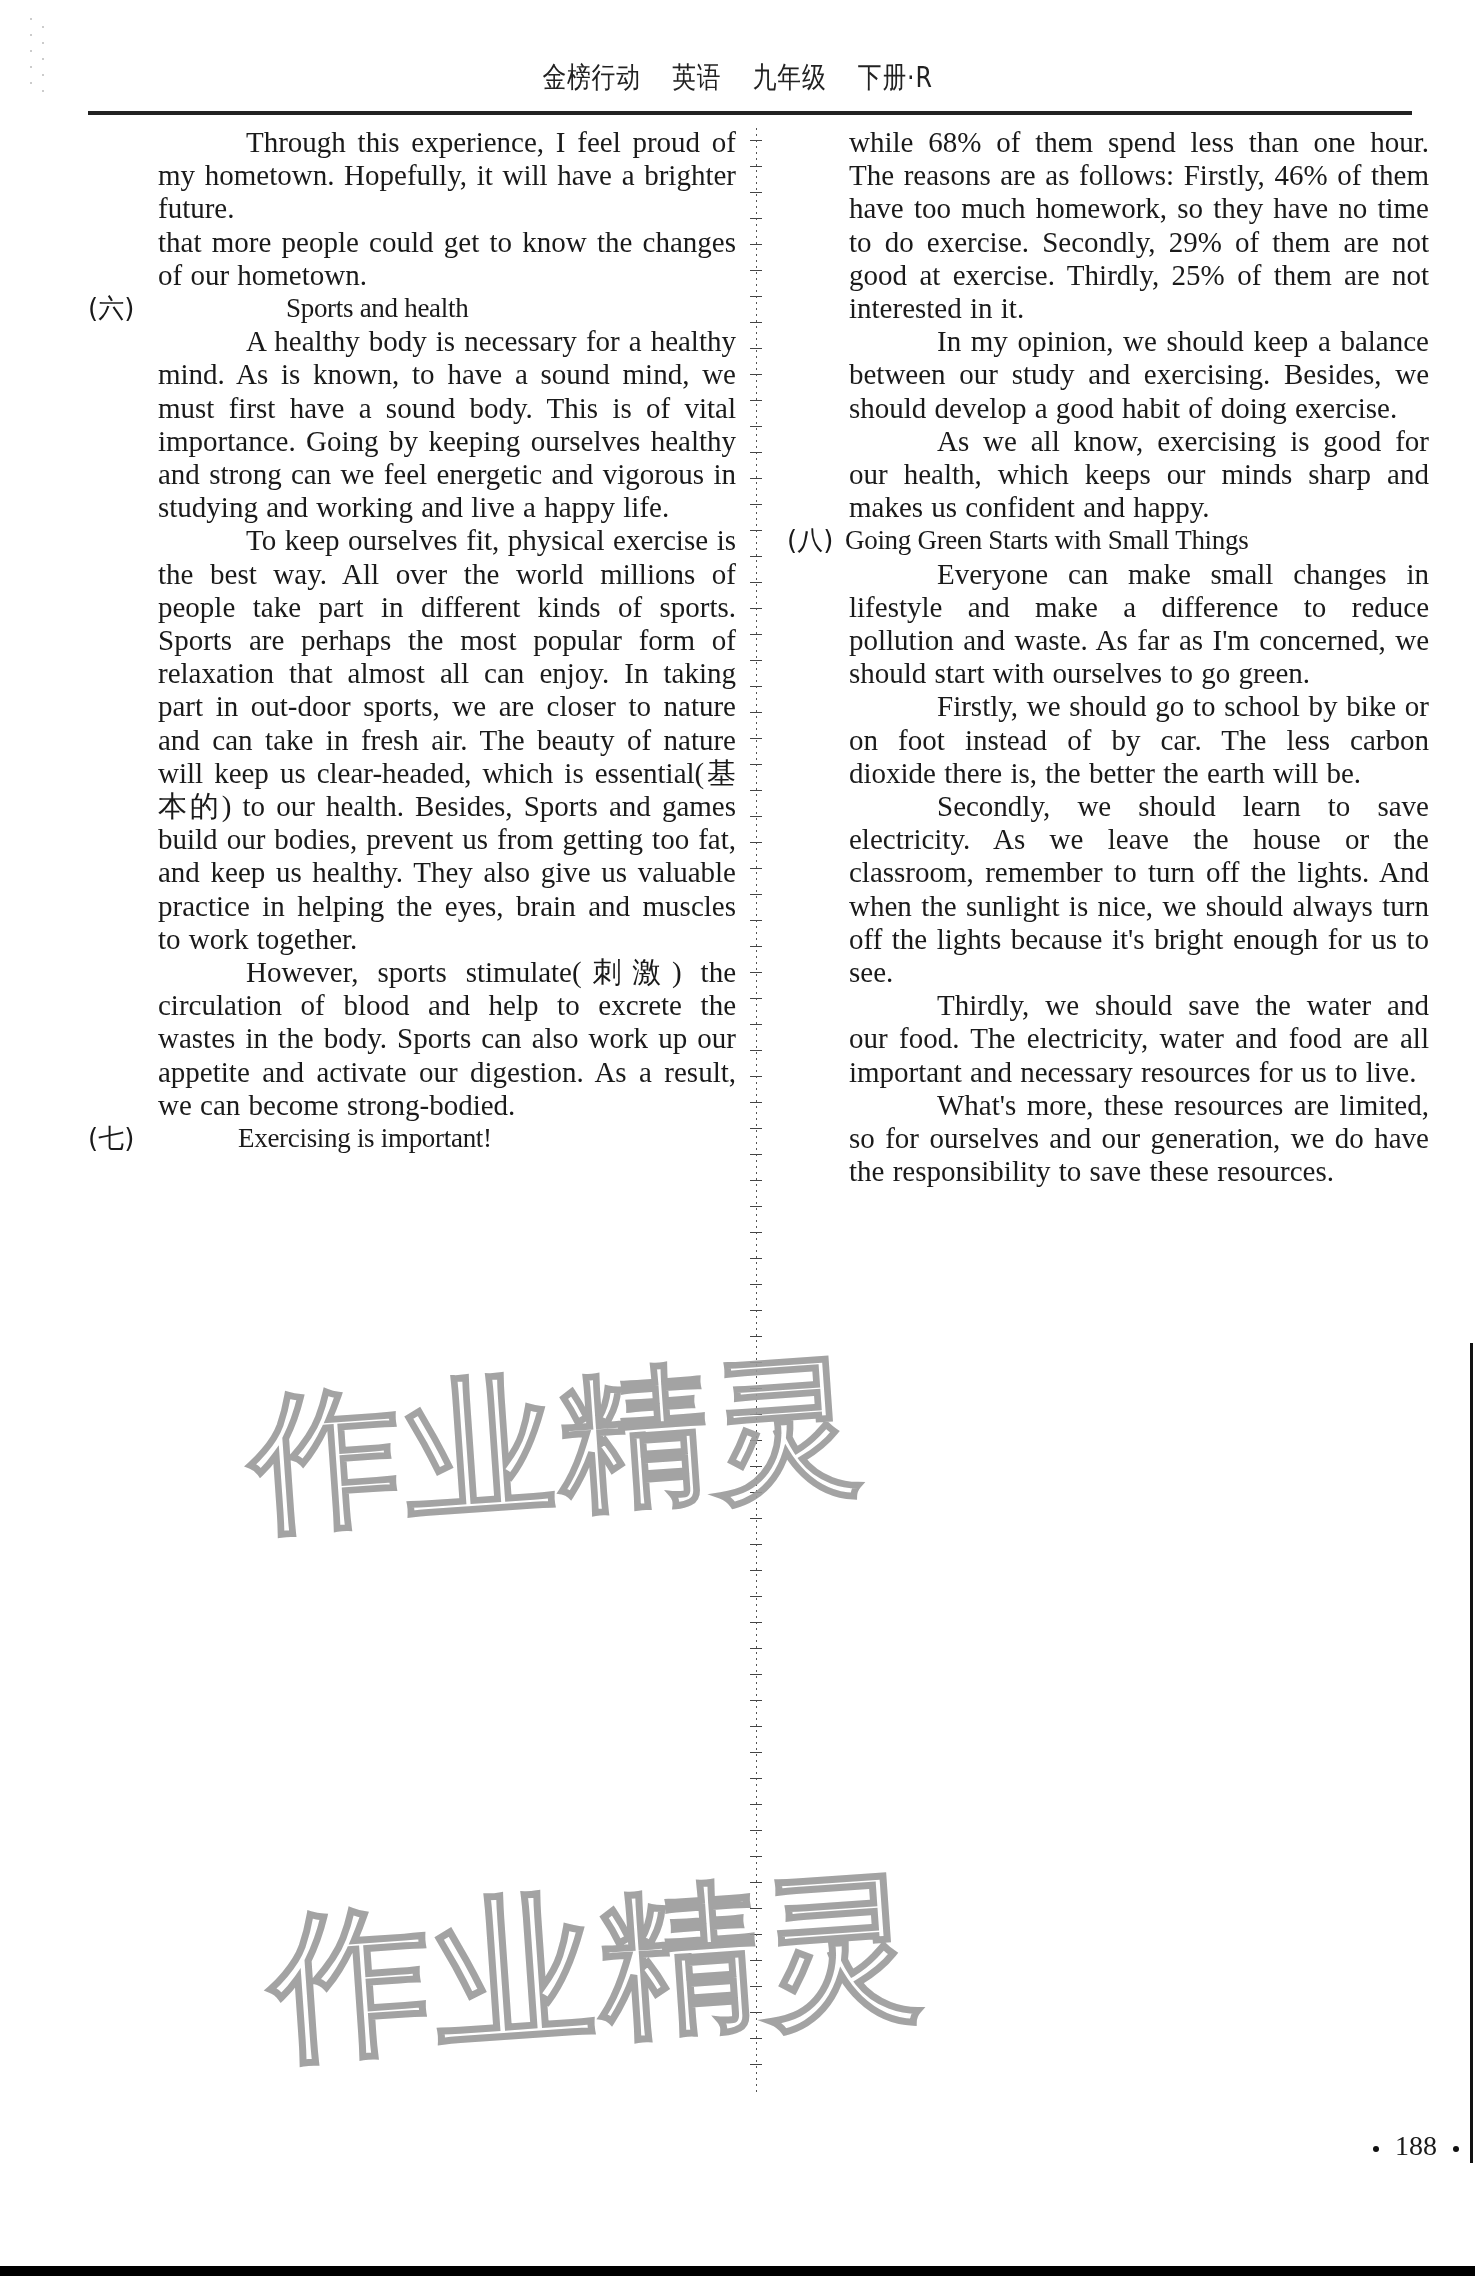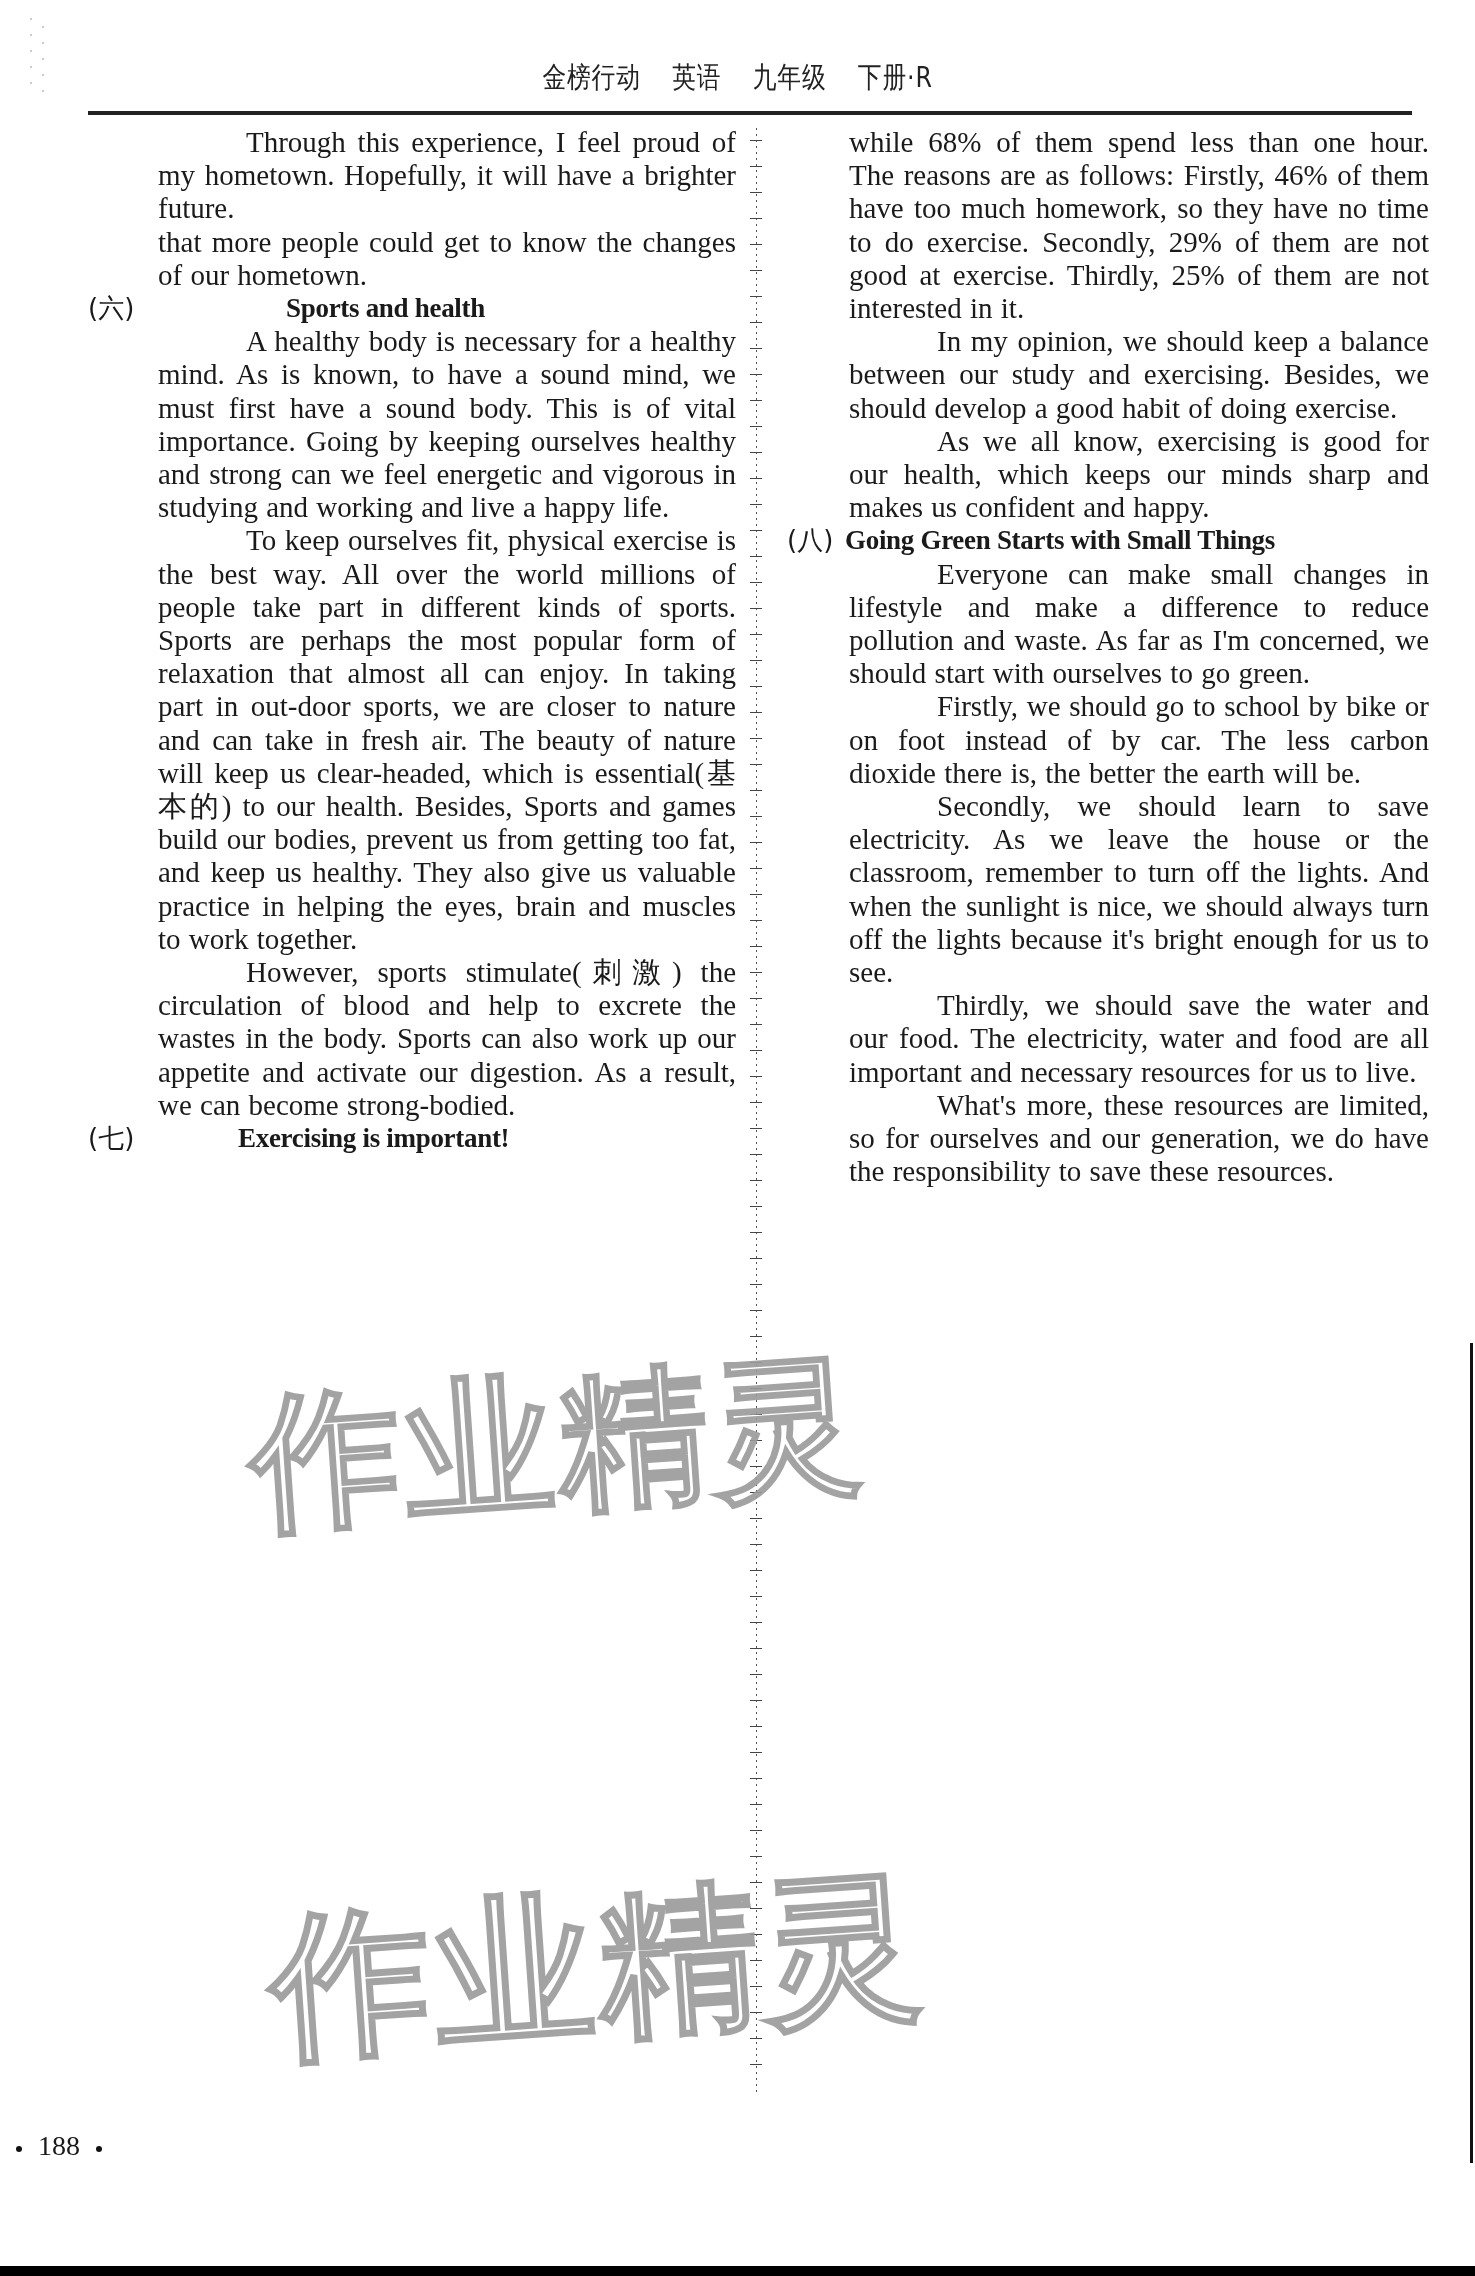--- a/index.html
+++ b/index.html
@@ -32,42 +32,42 @@
   .col-left .para { padding-left: 70px; }
   .col-right .para { padding-left: 0; }
 
   .section-heading {
     position: relative; height: 33.2px; line-height: 33.2px; font-size: 28px; margin: 0;
   }
   .section-num {
     position: absolute; left: 0; top: 0; font-family: "DejaVu Sans", sans-serif; font-size: 26px;
   }
   .section-title {
-    position: absolute; top: 0; font-family: "Liberation Serif", serif; font-weight: bold; font-size: 27px;
+    position: absolute; top: 0; font-family: "Liberation Serif", serif; font-weight: normal; font-size: 27px;
     letter-spacing: -0.3px;
   }
   .col-left .section-title { left: 198px; }
   .col-left .section-heading.sec7 .section-title { left: 150px; }
   .col-right .section-heading .section-num { left: -62px; }
   .col-right .section-heading .section-title { left: -4px; }
 
   .divider {
     position: absolute; left: 750px; top: 128px; height: 1966px; width: 12px;
     background-image:
       repeating-linear-gradient(to bottom, #555 0 2px, transparent 2px 6px);
     background-size: 1px 100%; background-repeat: no-repeat; background-position: center;
   }
   .divider-tick {
     position: absolute; left: 750px; width: 12px; height: 1px; background: #444;
   }
 
   .edge-line { position: absolute; left: 1470px; top: 1343px; width: 3px; height: 820px; background: #111; }
 
   .page-number {
-    position: absolute; top: 2130px; left: 0; width: 1475px; text-align: left; font-size: 28px;
+    position: absolute; top: 2130px; left: 0; width: 1475px; text-align: right; font-size: 28px;
   }
   .page-number .dot { display: inline-block; width: 6px; height: 6px; background: #111; border-radius: 50%; vertical-align: middle; margin: 0 16px; }
   .bottom-bar { position: absolute; left: 0; top: 2266px; width: 1475px; height: 10px; background: #000; }
 
   .watermark {
     position: absolute; font-family: "DejaVu Sans", sans-serif; font-weight: bold; font-size: 150px;
     color: transparent; -webkit-text-stroke: 2px #9a9a9a; letter-spacing: 4px; pointer-events: none;
     transform: rotate(-4deg); opacity: 0.9; white-space: nowrap;
   }
   .wm1 { left: 250px; top: 1345px; }

